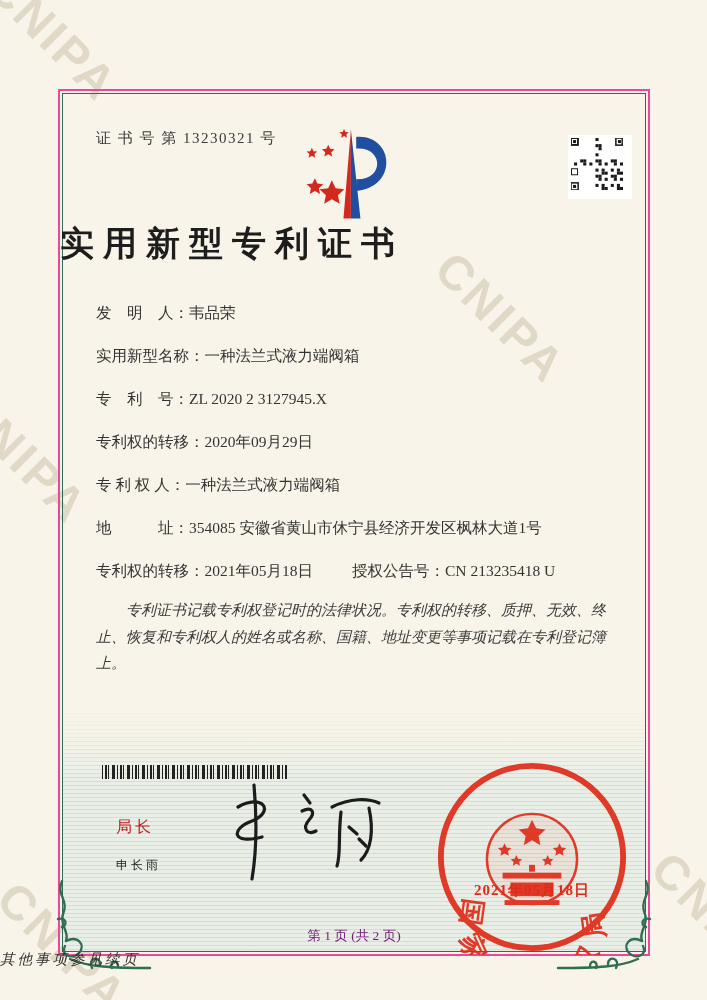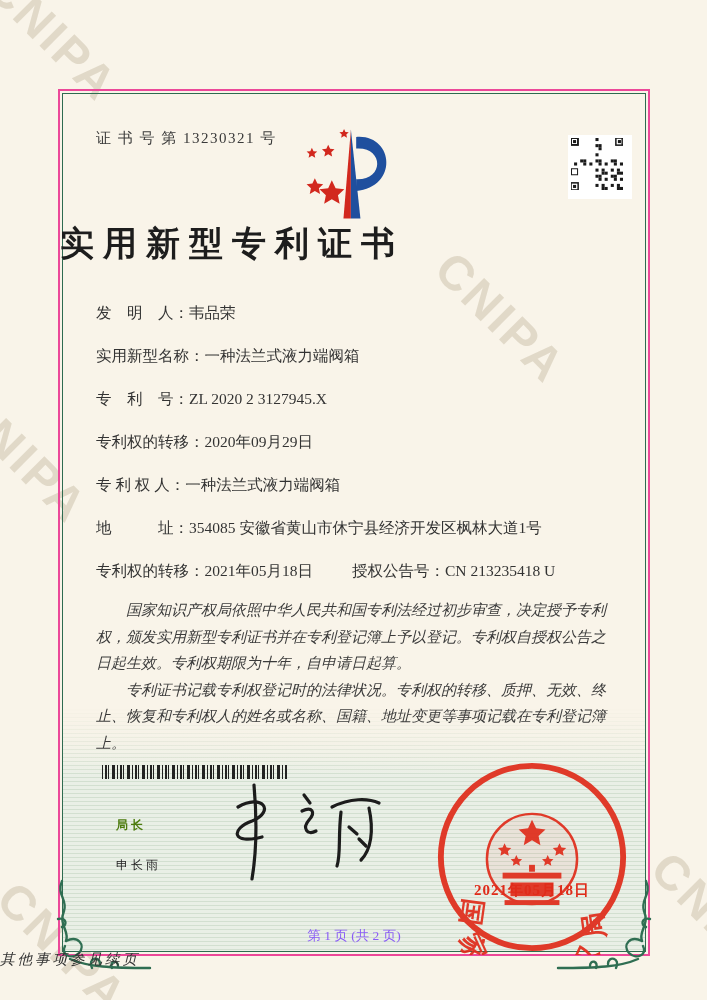--- a/index.html
+++ b/index.html
@@ -27,28 +27,28 @@
   .field-label{color:#333;}
   .field-value{color:#333;}
   .pair2{position:absolute;left:256px;top:0;}
   .body-text{position:absolute;left:36px;width:520px;top:506px;font-size:15px;line-height:26.5px;
       color:#3b3b3b;font-style:italic;}
   .body-text p{margin:0;text-indent:2em;}
   .barcode{position:absolute;left:42px;top:674px;width:186px;height:14px;
       background:repeating-linear-gradient(90deg,#222 0 1.5px,transparent 1.5px 3px,#222 3px 5.5px,
       transparent 5.5px 6.5px,#222 6.5px 7.5px,transparent 7.5px 10.5px,#222 10.5px 13px,transparent 13px 15px);}
   .director-title{position:absolute;left:56px;top:726px;font-family:"Liberation Sans","DejaVu Sans",sans-serif;
-      font-size:12px;font-weight:700;color:#4d7c0f;letter-spacing:3px;}
+      font-size:16px;font-weight:400;color:#b91c1c;letter-spacing:3px;}
   .director-name{position:absolute;left:56px;top:766px;font-family:"Liberation Sans","DejaVu Sans",sans-serif;
       font-size:12px;font-weight:500;color:#222;letter-spacing:3px;}
   .signature{position:absolute;left:150px;top:688px;width:180px;height:105px;}
   .seal{position:absolute;left:374px;top:668px;width:196px;height:196px;}
   .seal-date{position:absolute;left:374px;top:790px;width:196px;text-align:center;
       color:#e02b1a;font-weight:700;font-size:15px;letter-spacing:1px;white-space:nowrap;}
-  .page-num{position:absolute;left:0;right:0;top:836px;text-align:center;font-size:13.5px;color:#8b5cf6;}
+  .page-num{position:absolute;left:0;right:0;top:836px;text-align:center;font-size:13.5px;color:#701a75;}
   .flourish{position:absolute;width:100px;height:95px;}
   .flourish.fl-left{left:-8px;top:788px;}
   .flourish.fl-right{left:496px;top:788px;transform:scaleX(-1);}
   .continuation{position:absolute;left:0;right:0;top:950px;text-align:left;font-size:14.5px;
       letter-spacing:3px;color:#333;font-style:italic;z-index:2;}
 </style>
 </head>
 <body>
 
 <div class="page">
@@ -165,21 +165,20 @@
       </div>
       <div class="field-row">
         <span class="field-label">专利权的转移：</span><span class="field-value">2021年05月18日</span>
         <span class="pair2">
           <span class="field-label">授权公告号：</span><span class="field-value">CN 213235418 U</span>
         </span>
       </div>
     </div>
 
     <div class="body-text">
-      <p>国家知识产权局依照中华人民共和国专利法经过初步审查，决定授予专利权，颁发实用新型专利证书并在专利登记簿上予以登记。专利权自授权公告之日起生效。专利权期限为十年，自申请日起算。</p>
       <p>专利证书记载专利权登记时的法律状况。专利权的转移、质押、无效、终止、恢复和专利权人的姓名或名称、国籍、地址变更等事项记载在专利登记簿上。</p>
     </div>
 
     <div class="barcode"></div>
 
     <div class="director-title">局长</div>
     <div class="director-name">申长雨</div>
 
     <div class="signature">
       <svg viewBox="0 0 180 105" width="180" height="105" fill="none" stroke="#1c1c1c" stroke-width="3.2" stroke-linecap="round">

